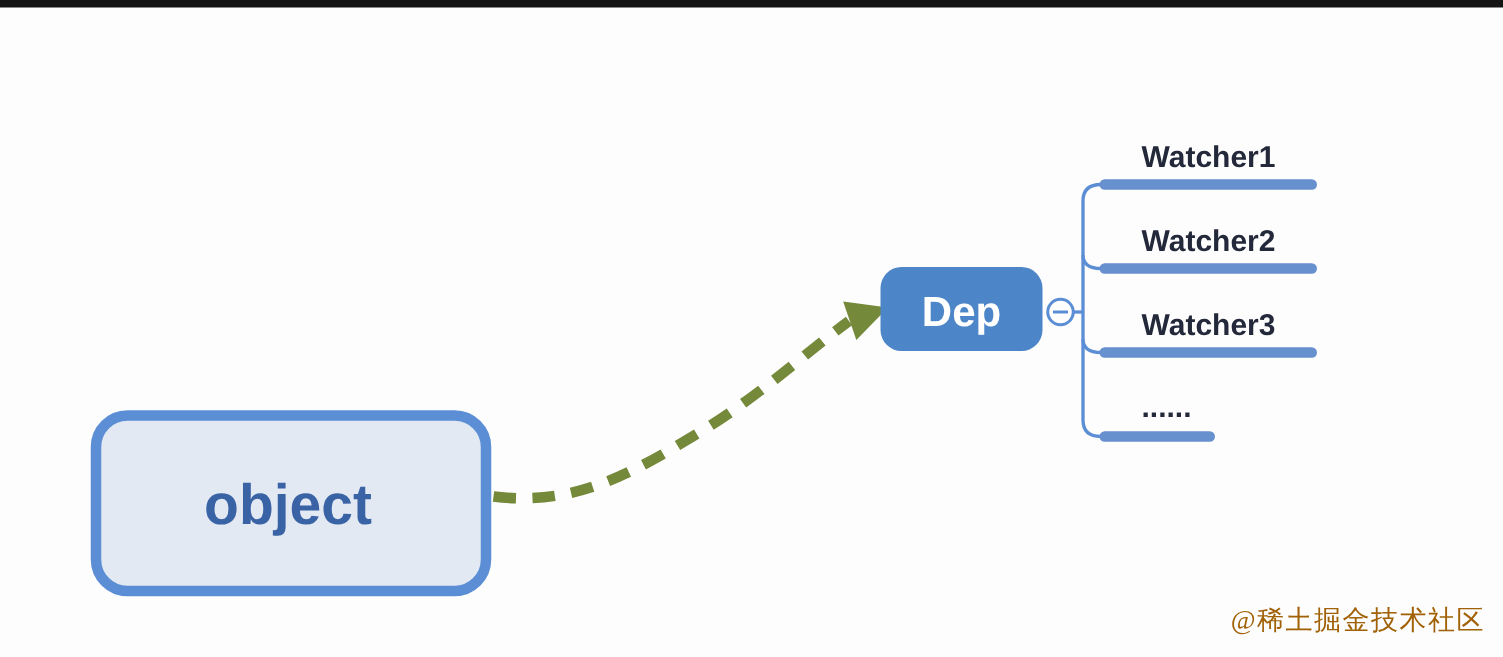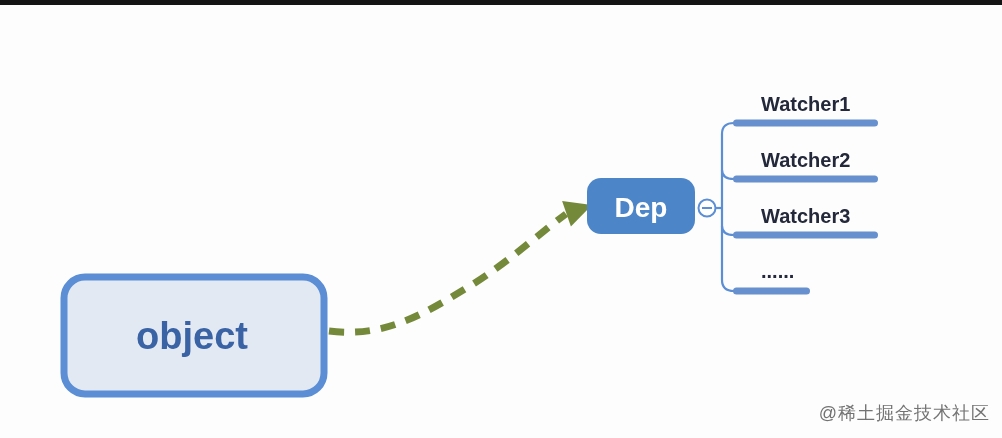--- a/index.html
+++ b/index.html
@@ -16,22 +16,22 @@
   }
   #diagram-svg{position:absolute;left:0;top:0;}
   .node-label{font-family:"Liberation Sans", sans-serif;font-weight:bold;}
   .watcher-label{
     font-family:"Liberation Sans", sans-serif;
     font-weight:600;font-size:20px;
   }
   #watermark{
     position:absolute;right:12px;bottom:13px;
     font-size:18px;letter-spacing:1px;
-    color:#737373;
-    font-family:Liberation Sans, sans-serif;
+    color:#a16207;
+    font-family:Liberation Serif, serif;
   }
 </style>
 </head>
 <body>
 
 <div id="stage">
 
   <div id="top-bar"></div>
 
   <svg id="diagram-svg" width="1002" height="438" viewBox="0 0 1002 438">

